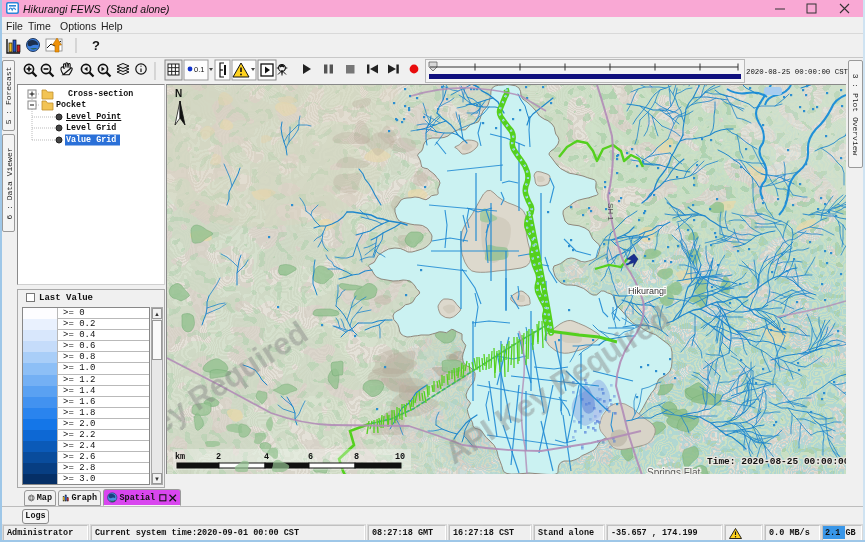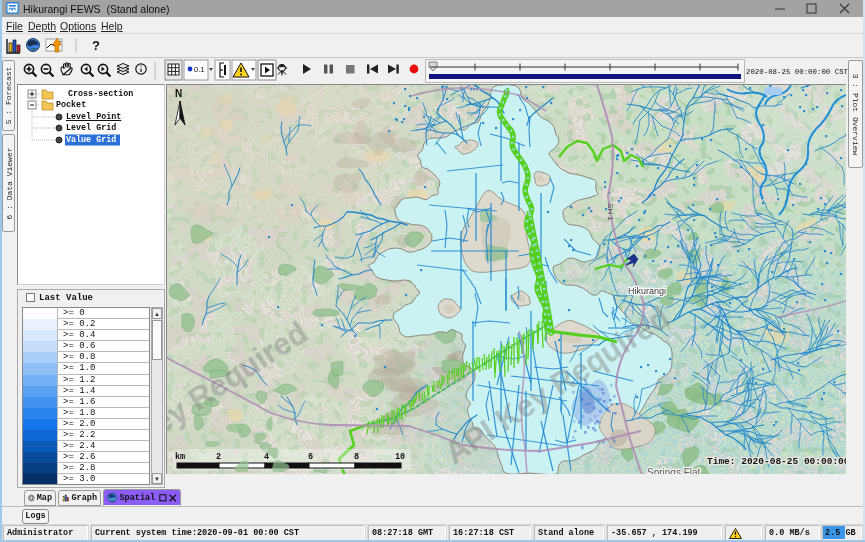--- a/index.html
+++ b/index.html
@@ -1,23 +1,23 @@
 <!DOCTYPE html>
 <html><head><meta charset="utf-8"><style>
 * { margin:0; padding:0; box-sizing:border-box; }
 html,body { width:865px; height:542px; overflow:hidden; }
 body { font-family:"Liberation Sans",sans-serif; background:#f0f0f0; position:relative; }
 .abs { position:absolute; }
 
-#title { left:0; top:0; width:863px; height:17px; background:#a3a3a3; }
+#title { left:0; top:0; width:863px; height:17px; background:#f9a8d4;font-style:italic; }
 #title .txt { position:absolute; left:23px; top:3px; font-size:10.5px; color:#111; }
 #winbtn { position:absolute; right:4px; top:0; width:110px; height:17px; color:#333; }
 
 #menu { left:0; top:17px; width:863px; height:17px; background:#f0f0f0; border-bottom:1px solid #d9d9d9; }
-#menu span { position:absolute; top:3px; font-size:10.5px; color:#222;text-decoration:underline; }
+#menu span { position:absolute; top:3px; font-size:10.5px; color:#222; }
 
 #tb1 { left:0; top:35px; width:863px; height:23px; background:#f0f0f0; border-bottom:1px solid #c8c8c8; }
 
 .vtab { position:absolute; background:#f4f4f4; border:1px solid #9a9a9a; border-radius:2px;
   font-family:"Liberation Mono",monospace; font-size:8px; color:#222; display:flex; align-items:center; justify-content:center; }
 .vtxt { transform:rotate(-90deg); white-space:nowrap; letter-spacing:0px; }
 .vtxt2 { transform:rotate(90deg); white-space:nowrap; }
 
 #tree { left:17px; top:84px; width:148px; height:201px; background:#ffffff; border:1px solid #8a8a8a; border-right-color:#d0d0d0; border-bottom-color:#d0d0d0;
   font-family:"Liberation Mono",monospace; font-size:8.4px; font-weight:bold; color:#111; }
@@ -61,21 +61,21 @@
   <span class="txt">Hikurangi FEWS&nbsp; (Stand alone)</span>
   <svg id="winbtn" width="110" height="17" viewBox="0 0 110 17">
     <line x1="26" y1="9" x2="36" y2="9" stroke="#333" stroke-width="1"></line>
     <rect x="58" y="4" width="9" height="9" fill="none" stroke="#333" stroke-width="1"></rect>
     <path d="M91,4 l9,9 M100,4 l-9,9" stroke="#333" stroke-width="1.1"></path>
   </svg>
 </div>
 
 <div id="menu" class="abs">
   <span style="left:6px">File</span>
-    <span style="left:28px">Depth</span>
+    <span style="left:28px">Time</span>
     <span style="left:60px">Options</span>
     <span style="left:101px">Help</span>
 </div>
 
 <div id="tb1" class="abs">
   <svg width="863" height="22" viewBox="0 0 863 22">
 
     <g transform="translate(7,3)">
       <path d="M0,1 L0,15 L13,15" stroke="#111" stroke-width="1.4" fill="none"></path>
       <rect x="2" y="5" width="3" height="9" fill="#f2c01e" stroke="#111" stroke-width="0.7"></rect>
@@ -1498,21 +1498,21 @@
       <line x1="1.6" y1="8.8" x2="10.4" y2="8.8" stroke="#222" stroke-width="0.6"></line>
     </svg>
   Map</div>
 <div class="btab" style="left:58px; top:490px; width:43px; height:16px;">
   <svg width="12" height="12" viewBox="0 0 12 12">
       <rect x="1.6" y="4" width="2.6" height="7" fill="#f2c01e" stroke="#333" stroke-width="0.5"></rect>
       <rect x="4.8" y="1" width="2.6" height="10" fill="#2255cc" stroke="#333" stroke-width="0.5"></rect>
       <rect x="8" y="5.5" width="2.6" height="5.5" fill="#cc2222" stroke="#333" stroke-width="0.5"></rect>
     </svg>
   Graph</div>
-<div class="btab" style="left:103px; top:489px; width:78px; height:17px; background:#8b5cf6; border-bottom-color:#f6f6f6;">
+<div class="btab" style="left:103px; top:489px; width:78px; height:17px; background:#d946ef; border-bottom-color:#f6f6f6;">
   <svg width="13" height="13" viewBox="0 0 13 13">
       <circle cx="6.5" cy="6.5" r="5.8" fill="#4a90e0"></circle>
       <path d="M2,3.5 Q5,1 8,2.5 Q11,4 10,7 Q7,6 5,7.5 Q2.5,8 2,5 Z" fill="#1b3f7e"></path>
       <path d="M4,10 Q7,11.5 10,9.5 L10,11 Q7,12.5 4,11 Z" fill="#2a6a3a"></path>
       <circle cx="6.5" cy="6.5" r="5.8" fill="none" stroke="#16305e" stroke-width="0.7"></circle>
     </svg>
   Spatial
   <svg width="22" height="10" viewBox="0 0 22 10" style="margin-left:2px">
       <rect x="1" y="1" width="7.5" height="7.5" fill="none" stroke="#111" stroke-width="1.3"></rect>
       <path d="M13,1 l8,8 M21,1 l-8,8" stroke="#111" stroke-width="1.5"></path>
@@ -1529,14 +1529,14 @@
   <div class="scell" style="left:534px; width:70px;">Stand alone</div>
   <div class="scell" style="left:607px; width:115px;">-35.657 , 174.199</div>
   <div class="scell" style="left:725px; width:37px;">
     <svg class="icbtn" style="left:3px" width="13" height="11" viewBox="0 0 13 11">
         <path d="M6.5,0.5 L12.5,10.5 L0.5,10.5 Z" fill="#ffd21e" stroke="#111" stroke-width="0.9"></path>
         <line x1="6.5" y1="3.5" x2="6.5" y2="7" stroke="#111" stroke-width="1.2"></line>
         <circle cx="6.5" cy="8.8" r="0.7" fill="#111"></circle>
       </svg>
   </div>
   <div class="scell" style="left:765px; width:55px;">0.0 MB/s</div>
-  <div class="scell" style="left:822px; width:40px; padding-left:2px;"><div style="position:absolute;left:0;top:0;width:22px;height:13px;background:#3a97e8;"></div><span style="position:relative">2.5 GB</span></div>
+  <div class="scell" style="left:822px; width:40px; padding-left:2px;"><div style="position:absolute;left:0;top:0;width:22px;height:13px;background:#3a97e8;"></div><span style="position:relative">2.1 GB</span></div>
 </div>
 
 </body></html>

